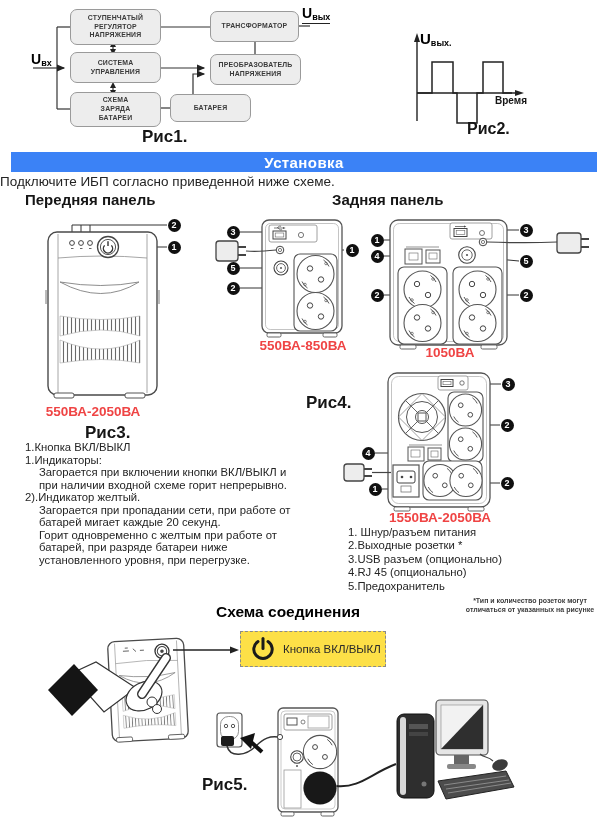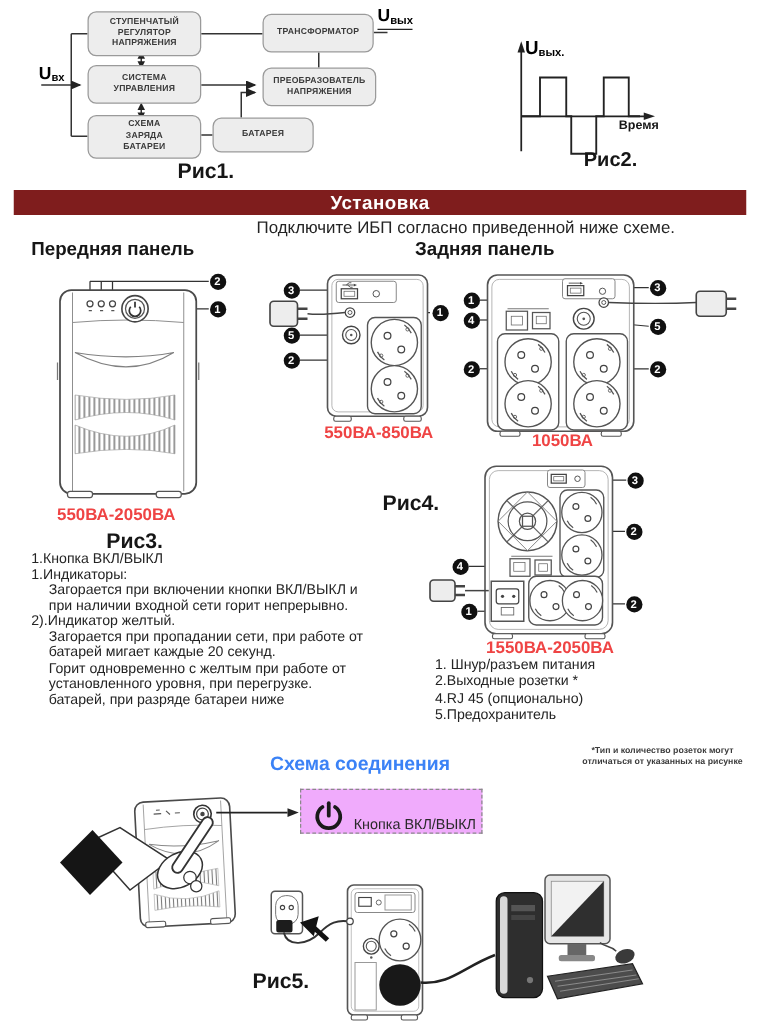--- a/index.html
+++ b/index.html
@@ -8,31 +8,31 @@
   .abs{position:absolute}
   svg.abs{overflow:visible}
   .fbox{position:absolute;background:#ededed;border:1.2px solid #9a9a9a;border-radius:7px;display:flex;align-items:center;justify-content:center;text-align:center;font-weight:bold;font-size:6.9px;line-height:1.3;color:#3a3a3a;white-space:pre-line;letter-spacing:.2px}
   .ulabel{position:absolute;font-weight:bold;color:#000000;white-space:nowrap}
   .ulabel .ub{font-size:14px}
   .ulabel .us{font-size:9px;vertical-align:-2px}
   .cap{position:absolute;font-weight:bold;color:#161616;white-space:nowrap}
   .cap-lg{font-size:17px}
   .cap-md{font-size:16px}
   .model{position:absolute;font-weight:bold;font-size:13.5px;color:#ef4444;text-align:center;white-space:nowrap}
-  .banner{position:absolute;left:11px;top:152px;width:586px;height:20px;background:#7f1d1d;color:#fff;display:flex;align-items:center;justify-content:center;font-weight:bold;font-size:15px;letter-spacing:.4px}
-  .intro{position:absolute;left:0;top:174px;width:540px;text-align:right;font-size:13.5px;color:#242424}
+  .banner{position:absolute;left:11px;top:152px;width:586px;height:20px;background:#3b82f6;color:#fff;display:flex;align-items:center;justify-content:center;font-weight:bold;font-size:15px;letter-spacing:.4px}
+  .intro{position:absolute;left:0;top:174px;width:540px;text-align:left;font-size:13.5px;color:#242424}
   .panelhead{position:absolute;font-weight:bold;font-size:15px;color:#161616;white-space:nowrap}
   .co{position:absolute;width:13px;height:13px;border-radius:50%;background:#101010;color:#fff;font-size:9px;font-weight:bold;display:flex;align-items:center;justify-content:center;z-index:5}
   .notes{position:absolute;font-size:11.3px;color:#242424}
   .noteline{line-height:12.55px;white-space:nowrap}
   .ind{margin-left:14px}
   .rnotes .noteline{line-height:13.4px}
   .footnote{position:absolute;left:452px;top:597px;width:156px;text-align:center;font-size:7px;line-height:8.6px;color:#3c3c3c;font-weight:bold}
-  .connhead{position:absolute;left:216px;top:603px;font-weight:bold;font-size:15.5px;color:#3b82f6}
-  .dashedbox{position:absolute;left:240px;top:631px;width:146px;height:36px;border:1.6px dashed #8a8a8a;display:flex;align-items:flex-end;gap:7px;padding-left:9px;background:#f0abfc;z-index:4}
+  .connhead{position:absolute;left:216px;top:603px;font-weight:bold;font-size:15.5px;color:#000000}
+  .dashedbox{position:absolute;left:240px;top:631px;width:146px;height:36px;border:1.6px dashed #8a8a8a;display:flex;align-items:center;gap:7px;padding-left:9px;background:#fde047;z-index:4}
   .dashedbox .lbl{font-size:11.5px;color:#2a2a2a;white-space:nowrap}
 </style>
 </head>
 <body>
 
 <svg class="abs" style="left:0;top:0" width="345" height="150" viewBox="0 0 345 150">
   <defs>
     <marker id="arr" markerWidth="8" markerHeight="8" refX="6" refY="3" orient="auto">
         <path d="M0,0 L7,3 L0,6 Z" fill="#222"></path>
       </marker>
@@ -316,31 +316,32 @@
 <div class="co" style="left:500.5px;top:418.5px">2</div>
 <div class="co" style="left:361.5px;top:446.5px">4</div>
 <div class="co" style="left:368.5px;top:482.5px">1</div>
 <div class="co" style="left:500.5px;top:476.5px">2</div>
 <div class="model" style="left:384px;top:510px;width:112px">1550ВА-2050ВА</div>
 
 <div class="notes" style="left:25px;top:441px">
   <div class="noteline">1.Кнопка ВКЛ/ВЫКЛ</div>
   <div class="noteline">1.Индикаторы:</div>
   <div class="noteline ind">Загорается при включении кнопки ВКЛ/ВЫКЛ и</div>
-  <div class="noteline ind">при наличии входной сети горит непрерывно.</div>
+  <div class="noteline ind">при наличии входной схеме горит непрерывно.</div>
   <div class="noteline">2).Индикатор желтый.</div>
   <div class="noteline ind">Загорается при пропадании сети, при работе от</div>
   <div class="noteline ind">батарей мигает каждые 20 секунд.</div>
   <div class="noteline ind">Горит одновременно с желтым при работе от</div>
+  <div class="noteline ind">батарей, при разряде батареи ниже</div>
   <div class="noteline ind">установленного уровня, при перегрузке.</div>
-  <div class="noteline ind">батарей, при разряде батареи ниже</div>
 </div>
 <div class="notes rnotes" style="left:348px;top:526px">
   <div class="noteline">1. Шнур/разъем питания</div>
   <div class="noteline">2.Выходные розетки *</div>
+  <div class="noteline">3.USB разъем (опционально)</div>
   <div class="noteline">4.RJ 45 (опционально)</div>
   <div class="noteline">5.Предохранитель</div>
 </div>
 <div class="footnote">
   <div>*Тип и количество розеток могут</div>
   <div>отличаться от указанных на рисунке</div>
 </div>
 
 <div class="connhead">Схема соединения</div>
 <div class="dashedbox">

